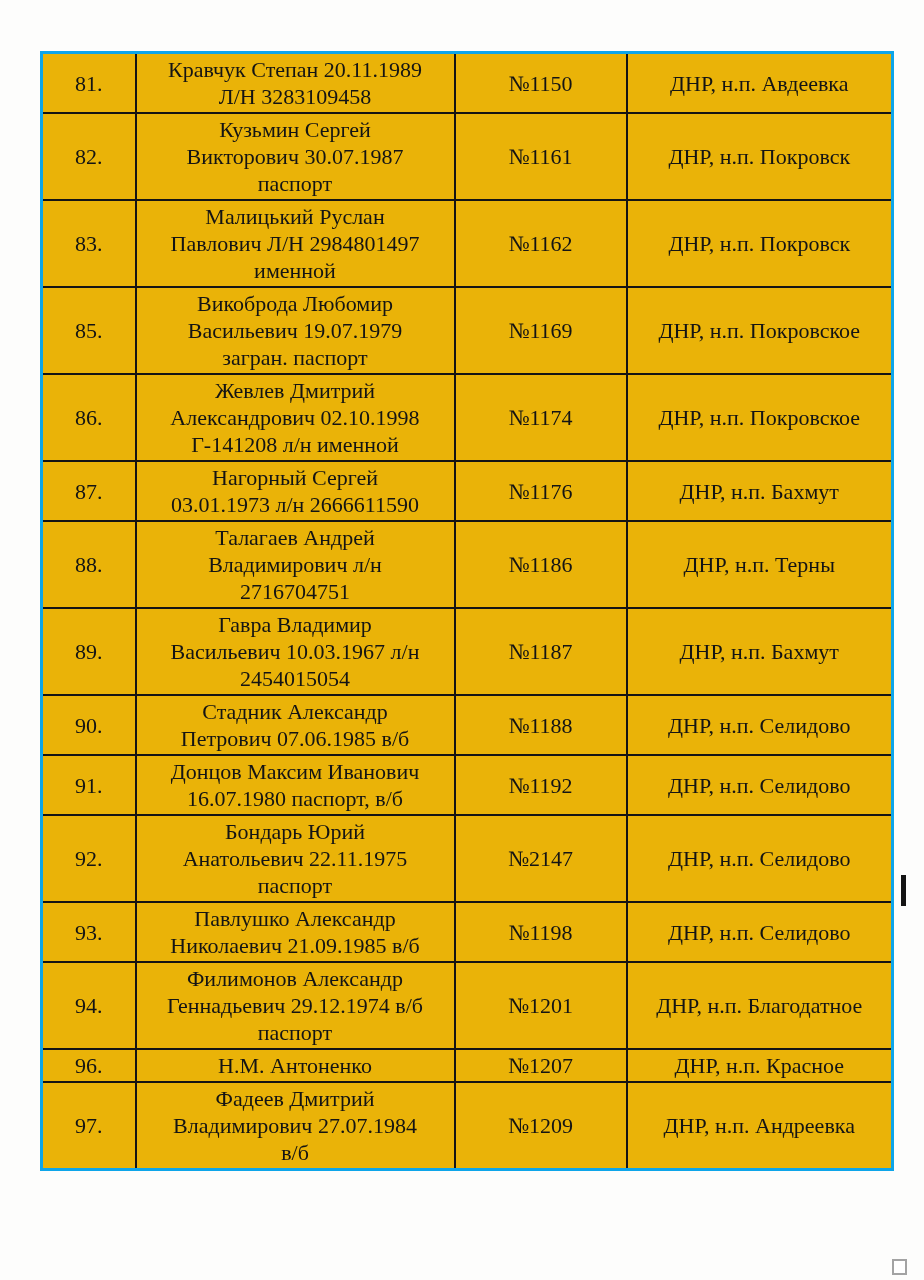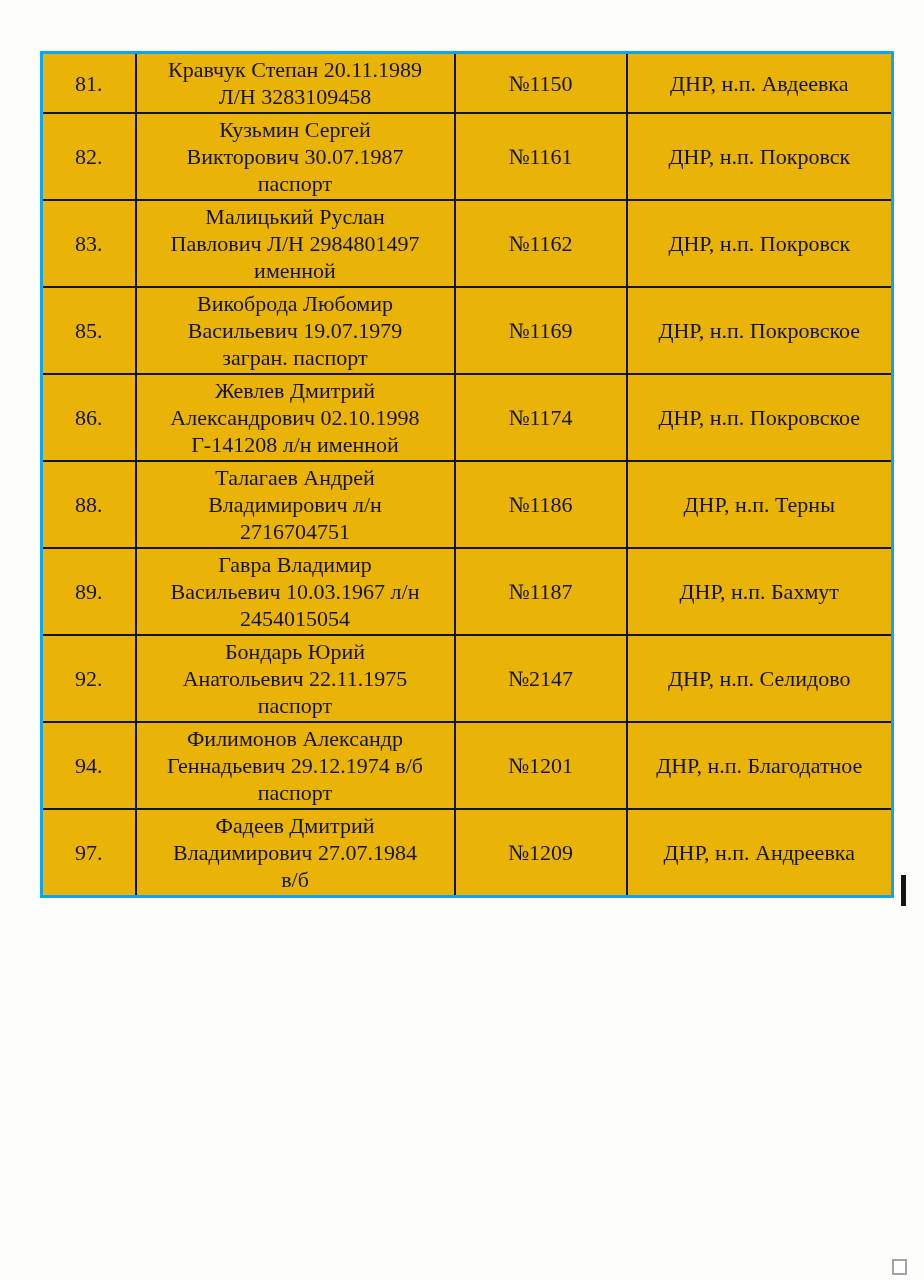--- a/index.html
+++ b/index.html
@@ -106,50 +106,84 @@
       </tr>
       <tr>
         <td class="c-num">86.</td>
         <td class="c-name">Жевлев Дмитрий
 Александрович 02.10.1998
 Г-141208 л/н именной</td>
         <td class="c-doc">№1174</td>
         <td class="c-loc">ДНР, н.п. Покровское</td>
       </tr>
       <tr>
+        <td class="c-num">87.</td>
+        <td class="c-name">Нагорный Сергей
+03.01.1973 л/н 2666611590</td>
+        <td class="c-doc">№1176</td>
+        <td class="c-loc">ДНР, н.п. Бахмут</td>
+      </tr>
+      <tr>
         <td class="c-num">88.</td>
         <td class="c-name">Талагаев Андрей
 Владимирович л/н
 2716704751</td>
         <td class="c-doc">№1186</td>
         <td class="c-loc">ДНР, н.п. Терны</td>
       </tr>
       <tr>
         <td class="c-num">89.</td>
         <td class="c-name">Гавра Владимир
 Васильевич 10.03.1967 л/н
 2454015054</td>
         <td class="c-doc">№1187</td>
         <td class="c-loc">ДНР, н.п. Бахмут</td>
       </tr>
       <tr>
+        <td class="c-num">90.</td>
+        <td class="c-name">Стадник Александр
+Петрович 07.06.1985 в/б</td>
+        <td class="c-doc">№1188</td>
+        <td class="c-loc">ДНР, н.п. Селидово</td>
+      </tr>
+      <tr>
+        <td class="c-num">91.</td>
+        <td class="c-name">Донцов Максим Иванович
+16.07.1980 паспорт, в/б</td>
+        <td class="c-doc">№1192</td>
+        <td class="c-loc">ДНР, н.п. Селидово</td>
+      </tr>
+      <tr>
         <td class="c-num">92.</td>
         <td class="c-name">Бондарь Юрий
 Анатольевич 22.11.1975
 паспорт</td>
         <td class="c-doc">№2147</td>
+        <td class="c-loc">ДНР, н.п. Селидово</td>
+      </tr>
+      <tr>
+        <td class="c-num">93.</td>
+        <td class="c-name">Павлушко Александр
+Николаевич 21.09.1985 в/б</td>
+        <td class="c-doc">№1198</td>
         <td class="c-loc">ДНР, н.п. Селидово</td>
       </tr>
       <tr>
         <td class="c-num">94.</td>
         <td class="c-name">Филимонов Александр
 Геннадьевич 29.12.1974 в/б
 паспорт</td>
         <td class="c-doc">№1201</td>
         <td class="c-loc">ДНР, н.п. Благодатное</td>
+      </tr>
+      <tr>
+        <td class="c-num">96.</td>
+        <td class="c-name">Н.М. Антоненко</td>
+        <td class="c-doc">№1207</td>
+        <td class="c-loc">ДНР, н.п. Красное</td>
       </tr>
       <tr>
         <td class="c-num">97.</td>
         <td class="c-name">Фадеев Дмитрий
 Владимирович 27.07.1984
 в/б</td>
         <td class="c-doc">№1209</td>
         <td class="c-loc">ДНР, н.п. Андреевка</td>
       </tr>
     </tbody>

